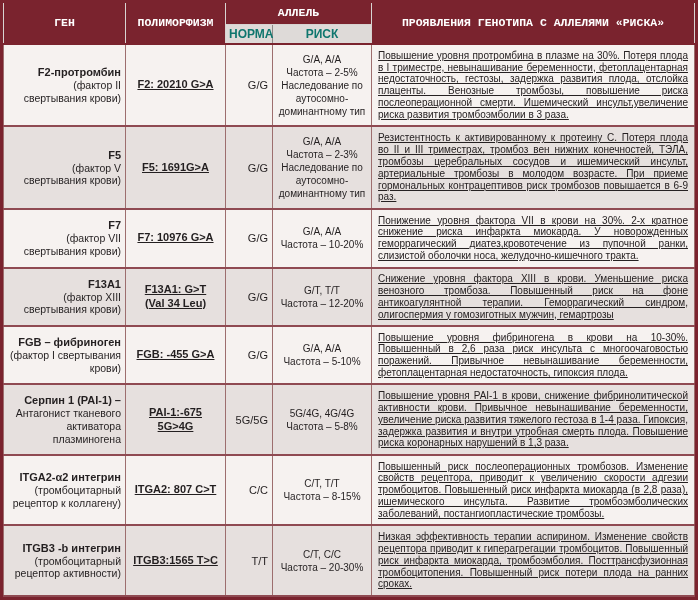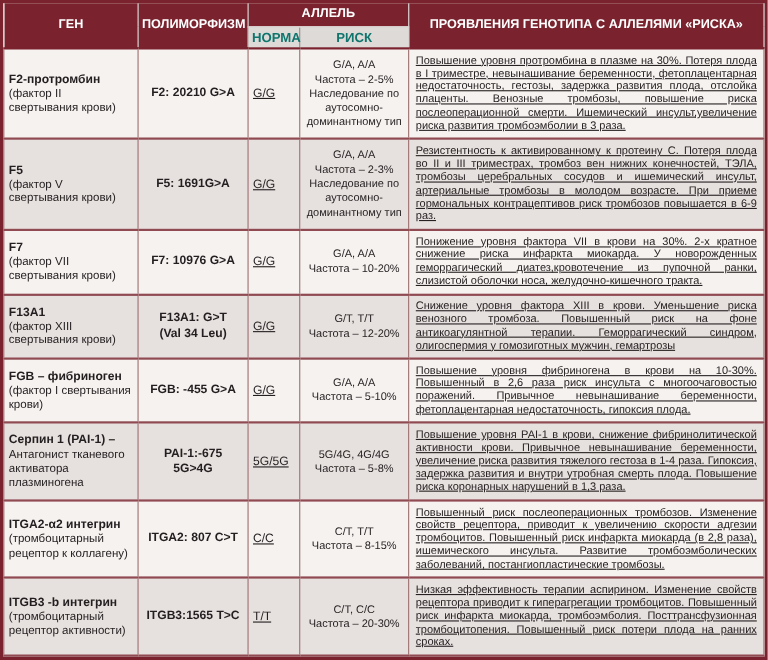--- a/index.html
+++ b/index.html
@@ -16,44 +16,44 @@
     width: 100%; height: 100%;
     border-collapse: collapse; table-layout: fixed;
   }
   
   thead th {
     background: #7a232e; color: #ffffff;
     font-weight: bold; font-size: 11.5px; line-height: 1.2;
     text-align: center; vertical-align: middle;
     border: 1px solid #d8d3d1; padding: 2px 3px;
   }
-  thead tr.h1 { height: 21px; }
+  thead tr.h1 { height: 21px; font-family: Liberation Mono, monospace; }
   thead tr.h2 { height: 17px; }
   thead th.sub {
     background: #dedad8; color: #0f766e;
     font-size: 12px; border: 1px solid #8f8a88;
   }
   thead th { border-top: none; }
   
   tbody td {
     border-left: 1px solid #9d6e6e; border-right: 1px solid #9d6e6e;
     border-top: 2px solid #8f4a52; border-bottom: 2px solid #8f4a52;
     vertical-align: middle; padding: 3px 4px; margin-top: 46px;
   }
   tbody tr.light td { background: #f6f2f0; }
   tbody tr.shaded td { background: #e6e0de; }
   tbody tr:first-child td { border-top: 2px solid #7a232e; }
-  .gene-cell { text-align: left; }
+  .gene-cell { text-align: right; }
   .gene-name { font-weight: bold; font-size: 11px; line-height: 1.2; }
   .gene-sub  { font-size: 10.5px; line-height: 1.2; }
   .poly-cell {
     text-align: center; font-weight: bold; font-size: 11px;
-    white-space: pre-line; line-height: 1.25;
+    white-space: pre-line; line-height: 1.25; text-decoration: underline;
   }
-  .norm-cell { text-align: left; font-size: 11px; text-decoration: underline; }
+  .norm-cell { text-align: right; font-size: 11px; }
   .risk-cell {
     text-align: center; font-size: 10px; line-height: 1.3;
     white-space: pre-line;
   }
   .desc-cell {
     font-size: 10px; line-height: 1.18; text-align: justify;
     padding: 4px 6px; color: #262122; text-decoration: underline;
   }
 </style>
 </head>

